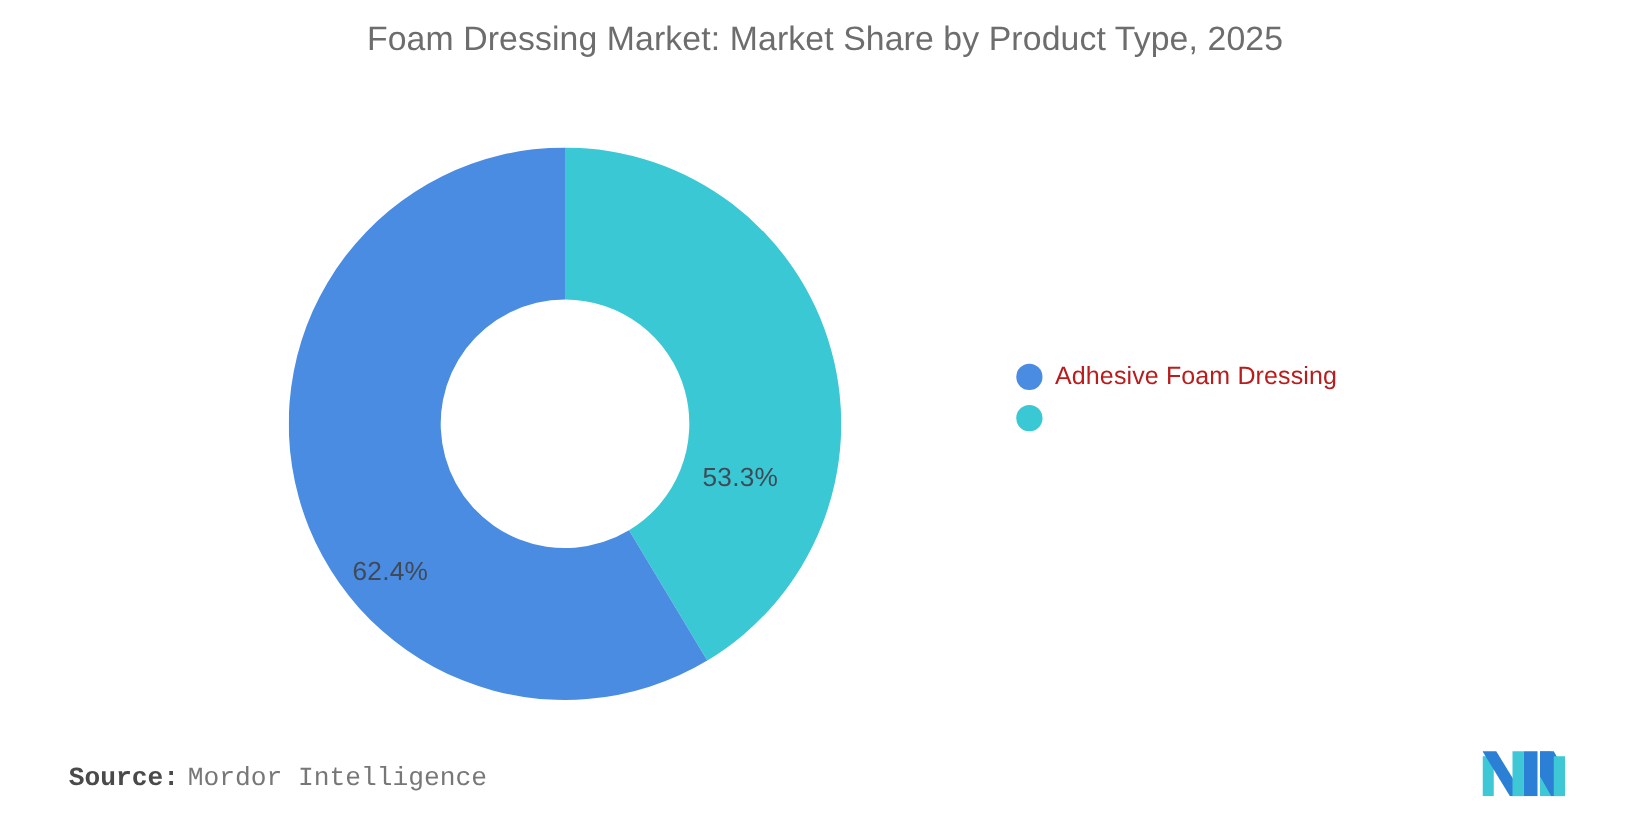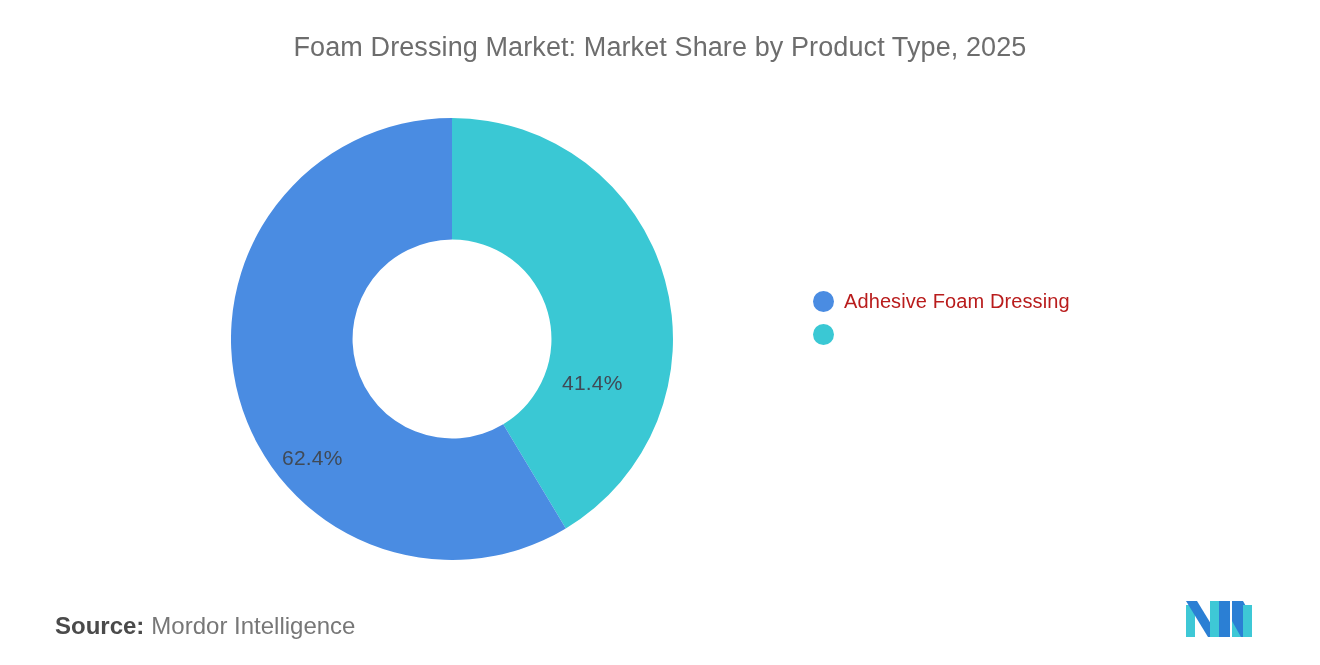--- a/index.html
+++ b/index.html
@@ -12,21 +12,21 @@
     height: 665px;
     position: relative;
     overflow: hidden;
     font-family: "Liberation Sans", sans-serif;
     -webkit-font-smoothing: antialiased;
   }
 
   
   #chart-title {
     position: absolute;
-    top: 32px;
+    top: 16px;
     left: 0;
     width: 1320px;
     text-align: center;
     font-size: 27px;
     font-weight: 400;
     color: #6d6d6d;
     letter-spacing: 0.1px;
     white-space: nowrap;
   }
 
@@ -85,22 +85,23 @@
     color: #b91c1c;
     white-space: nowrap;
     letter-spacing: 0.1px;
   }
 
   
   #source-line {
     position: absolute;
     left: 55px;
     top: 612px;
-    font-size: 24px;
+    font-size: 21px;
     white-space: nowrap;
+    font-family: Liberation Mono, monospace;
   }
   #source-label {
     font-weight: 700;
     color: #4a4a4a;
   }
   #source-value {
     font-weight: 400;
     color: #777777;
     margin-left: 7px;
   }
@@ -125,21 +126,21 @@
     <svg viewBox="0 0 442 442" xmlns="http://www.w3.org/2000/svg">
 
       <path fill="#3ac8d4" d="M 221.00 0.00 A 221 221 0 0 1 334.82 410.43 L 272.22 306.25 A 99.45 99.45 0 0 0 221.00 121.55 Z"></path>
 
       <path fill="#4a8ce2" d="M 334.82 410.43 A 221 221 0 1 1 221.00 0.00 L 221.00 121.55 A 99.45 99.45 0 1 0 272.22 306.25 Z"></path>
     </svg>
   </div>
 
   <div class="slice-label" id="slice-label-0">62.4%</div>
 
-  <div class="slice-label" id="slice-label-1">41.4%</div>
+  <div class="slice-label" id="slice-label-1">53.3%</div>
 
 </div>
 
 <div id="legend">
   <div class="legend-item">
     <span class="legend-swatch" style="background:#4a8ce2"></span>
     <span class="legend-label">Adhesive Foam Dressing</span>
   </div>
   <div class="legend-item">
     <span class="legend-swatch" style="background:#3ac8d4"></span>

